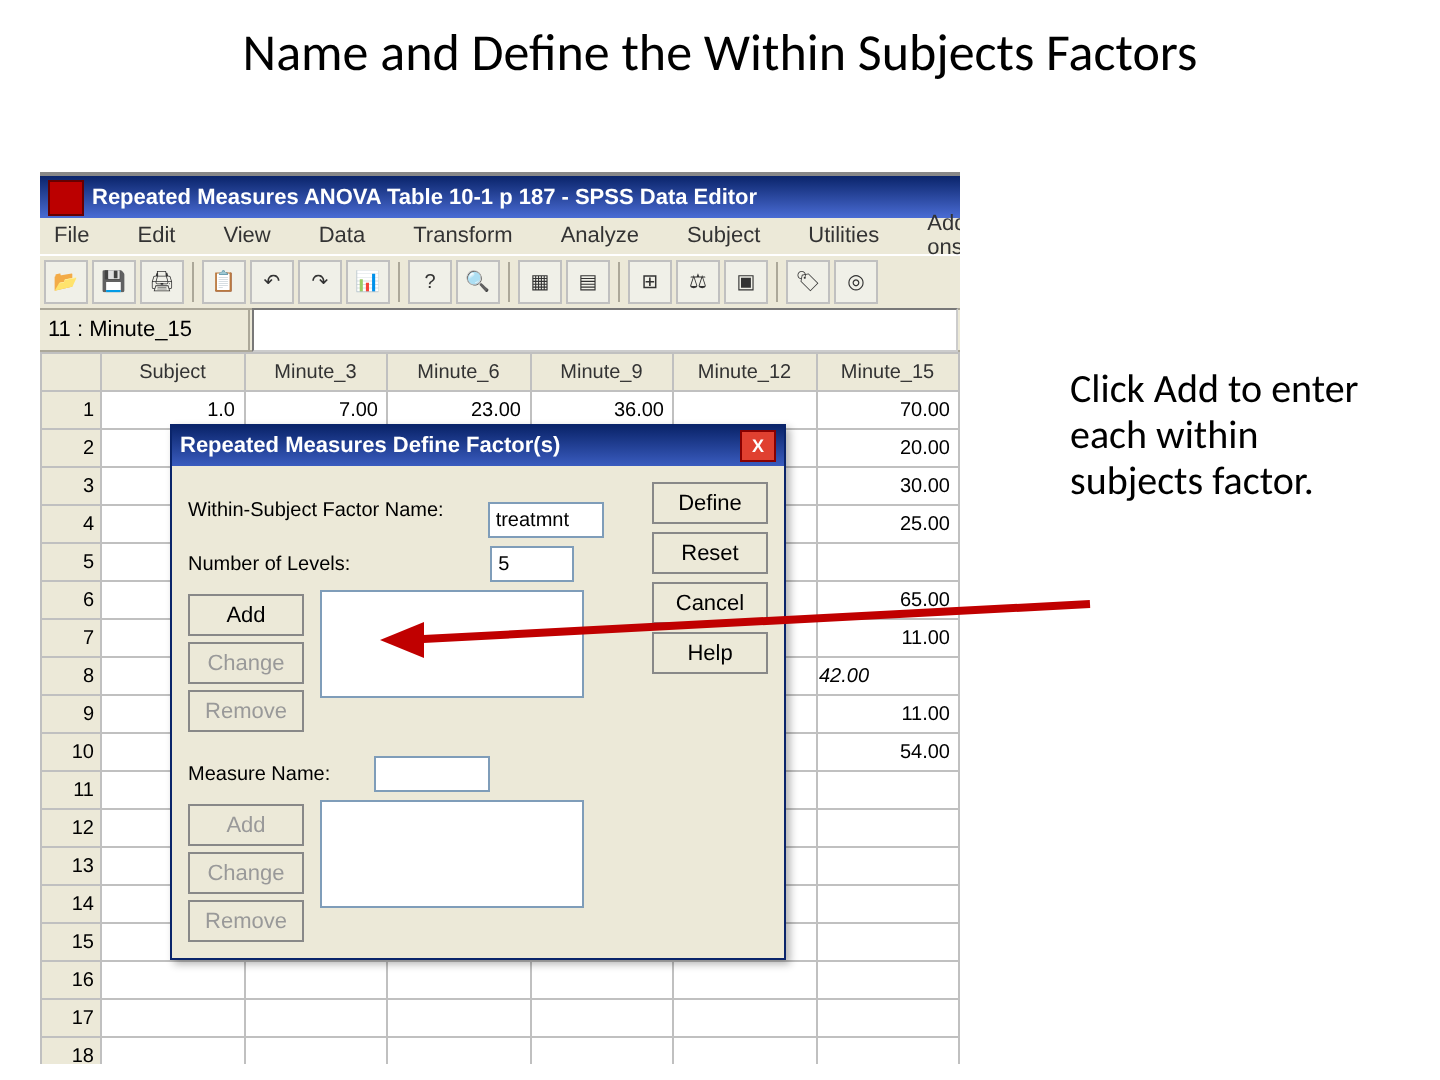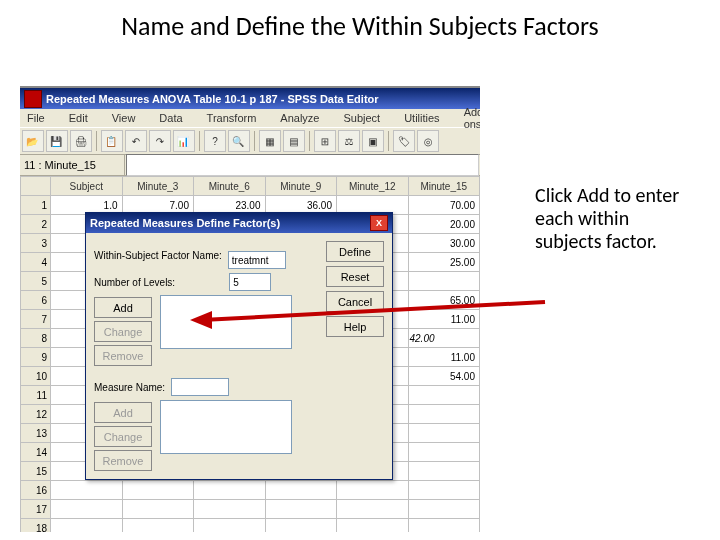--- a/index.html
+++ b/index.html
@@ -18,21 +18,21 @@
 .grid{position:relative}
 table{border-collapse:collapse;width:100%;table-layout:fixed}
 th,td{border:1px solid #c0c0c0;height:16px;font-size:10px;text-align:center;background:#fff;overflow:hidden;white-space:nowrap}
 th{background:#ece9d8;color:#333;font-weight:400}
 th.rowh{width:30px}
 td.rowh{background:#ece9d8;text-align:right;padding-right:3px}
 .dialog{position:absolute;left:65px;top:36px;width:306px;background:#ece9d8;border:1px solid #0a246a;box-shadow:2px 2px 4px rgba(0,0,0,.3)}
 .dialog .dtitle{height:20px;background:linear-gradient(#0a246a,#3a5cbf);color:#fff;display:flex;align-items:center;padding:0 4px;font-weight:700;font-size:11px;justify-content:space-between}
 .dclose{width:16px;height:14px;background:#e04030;border:1px solid #800;color:#fff;font-size:9px;display:flex;align-items:center;justify-content:center;font-weight:700}
 .dialog .body{padding:8px;position:relative}
-.drow{display:flex;align-items:center;margin-bottom:4px;gap:6px;position:relative}
+.drow{display:flex;align-items:center;margin-bottom:4px;gap:22px;position:relative}
 .drow label{font-size:10px}
 .drow input{border:1px solid #7f9db9;height:16px;font-size:10px;padding:0 3px}
 .dbtn{width:56px;height:19px;background:#ece9d8;border:1px solid #888;font-size:11px;display:flex;align-items:center;justify-content:center}
 .dbtn.dim{color:#999}
 .rightbtns{position:absolute;right:8px;top:8px;display:flex;flex-direction:column;gap:4px}
 .listbox{border:1px solid #7f9db9;background:#fff;width:130px;height:52px;margin-left:2px}
 .btn-col{display:flex;flex-direction:column;gap:3px;margin-top:2px}
 .callout{position:absolute;left:535px;top:184px;width:165px;font-family:Calibri,Arial,sans-serif;font-size:20px;line-height:1.15}
 .arrow{position:absolute;left:190px;top:300px;width:360px;height:40px;pointer-events:none}
 </style>

